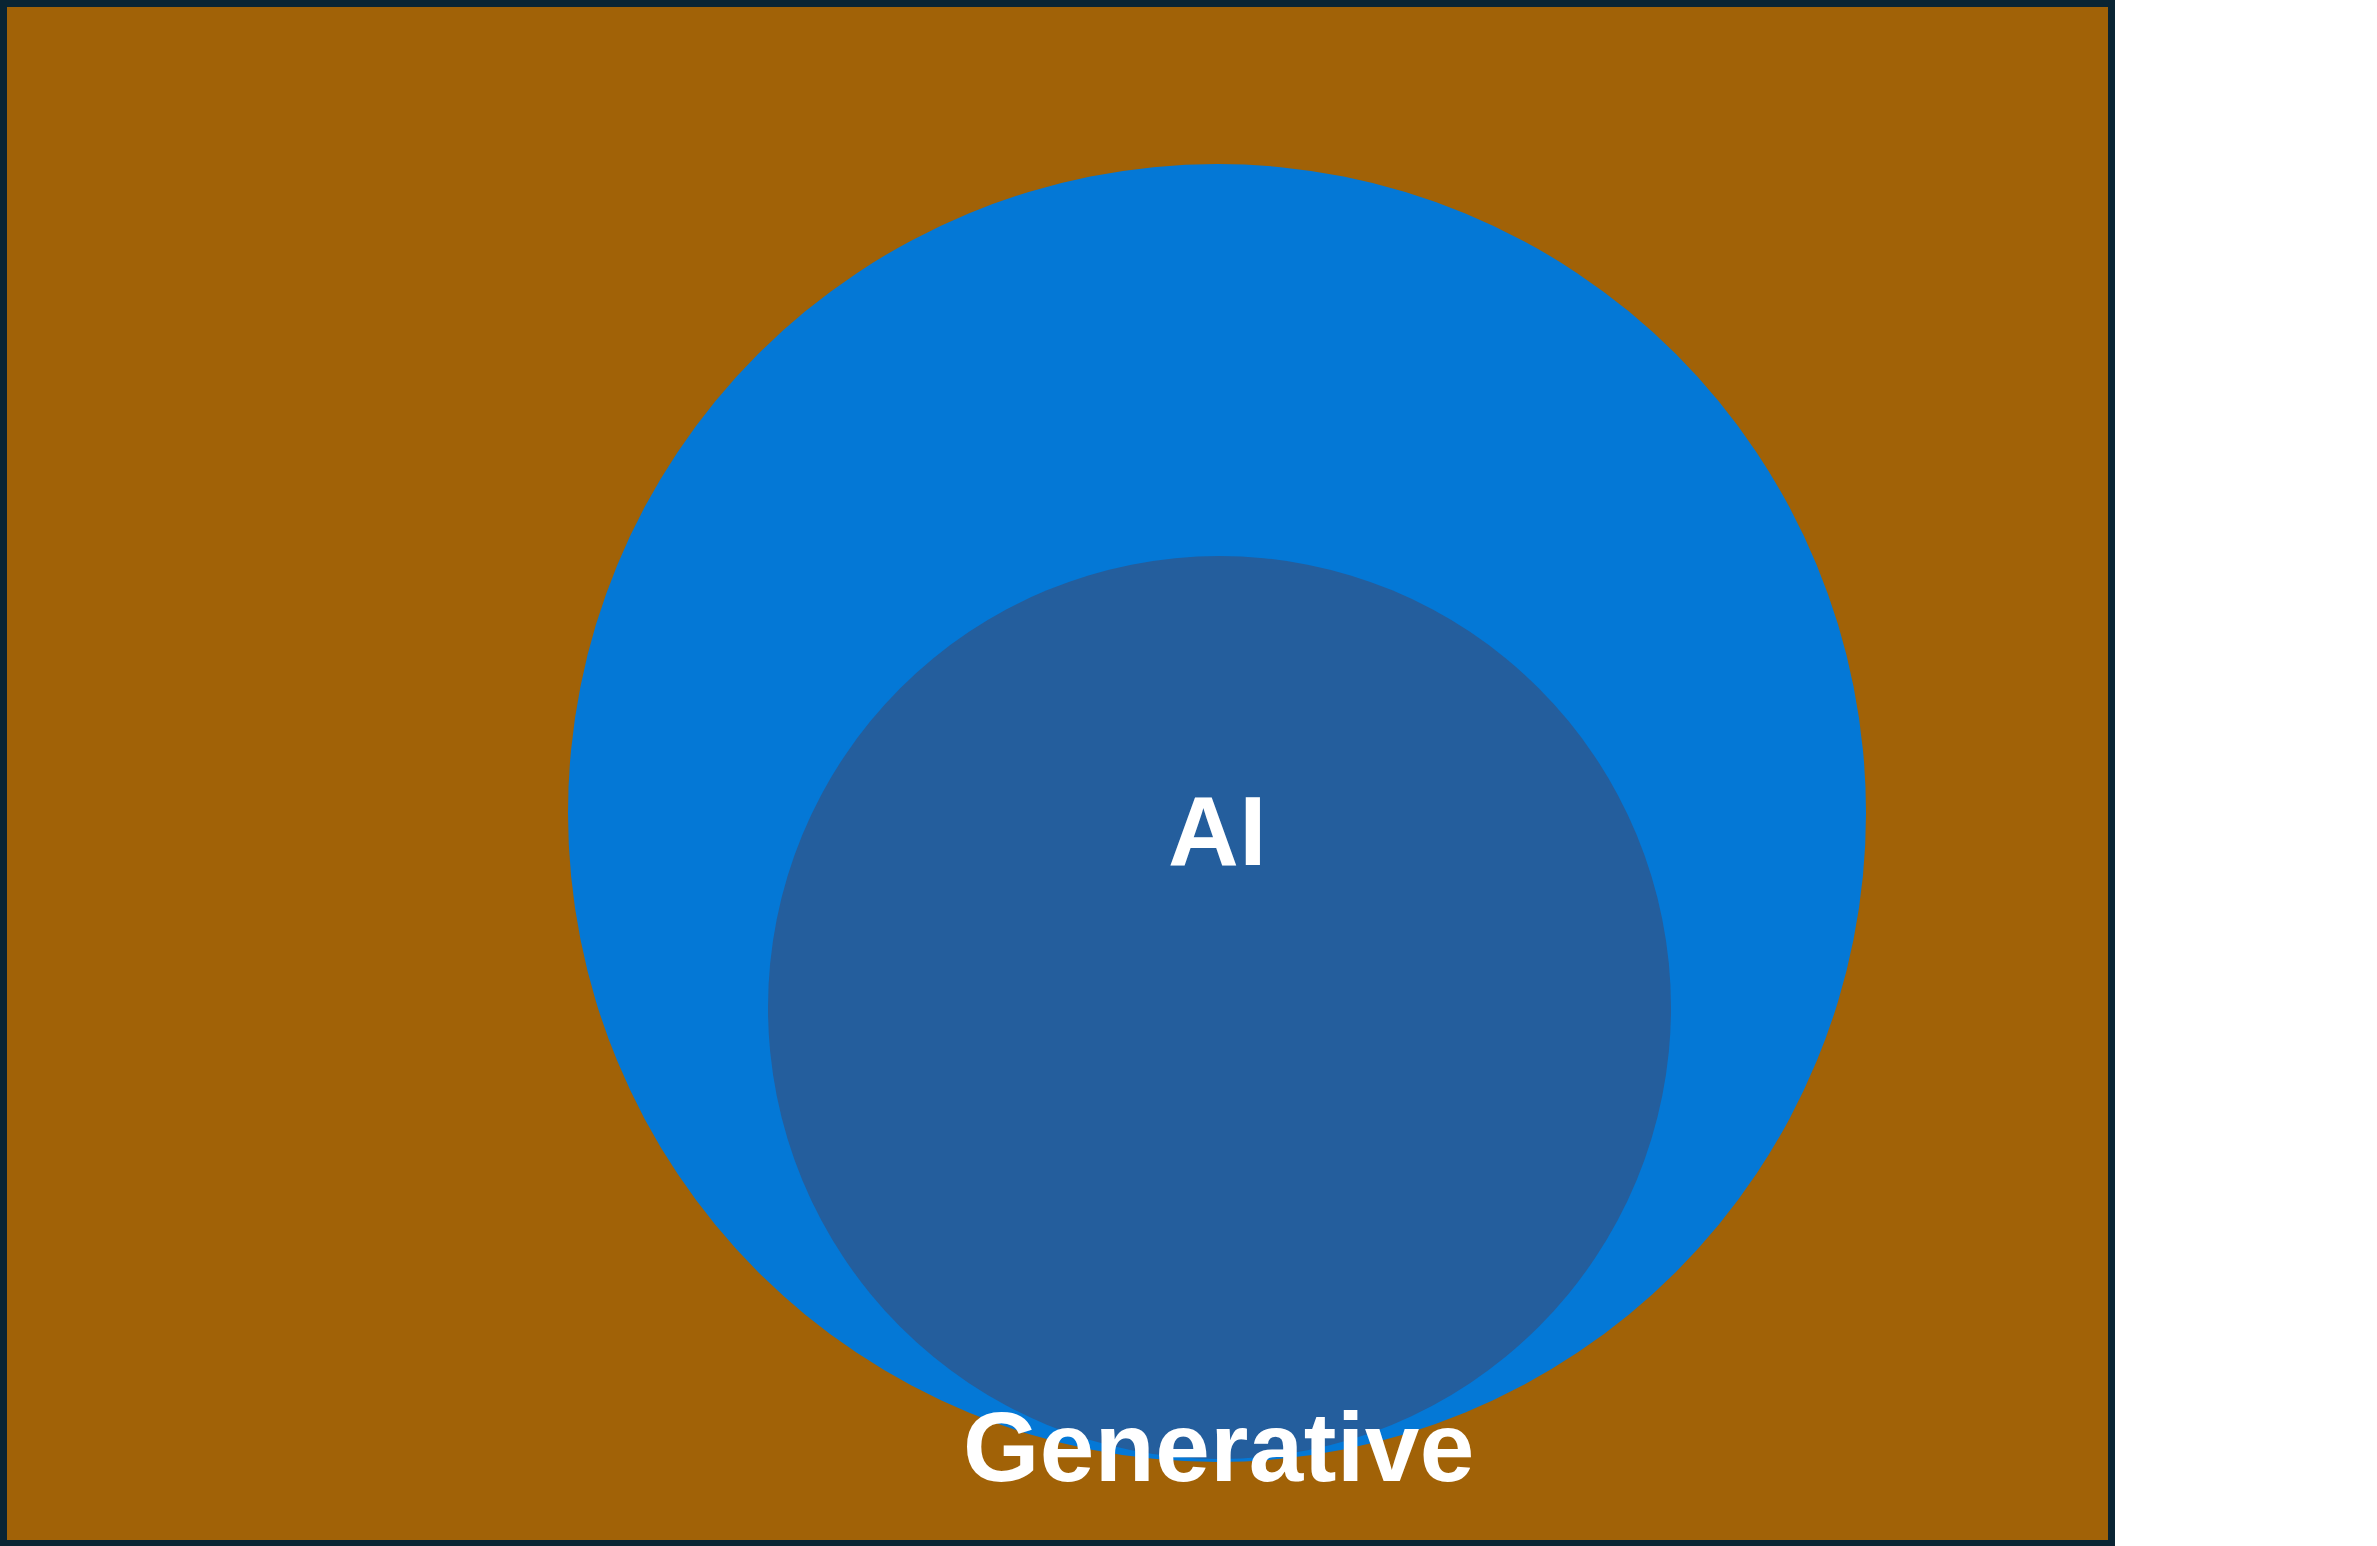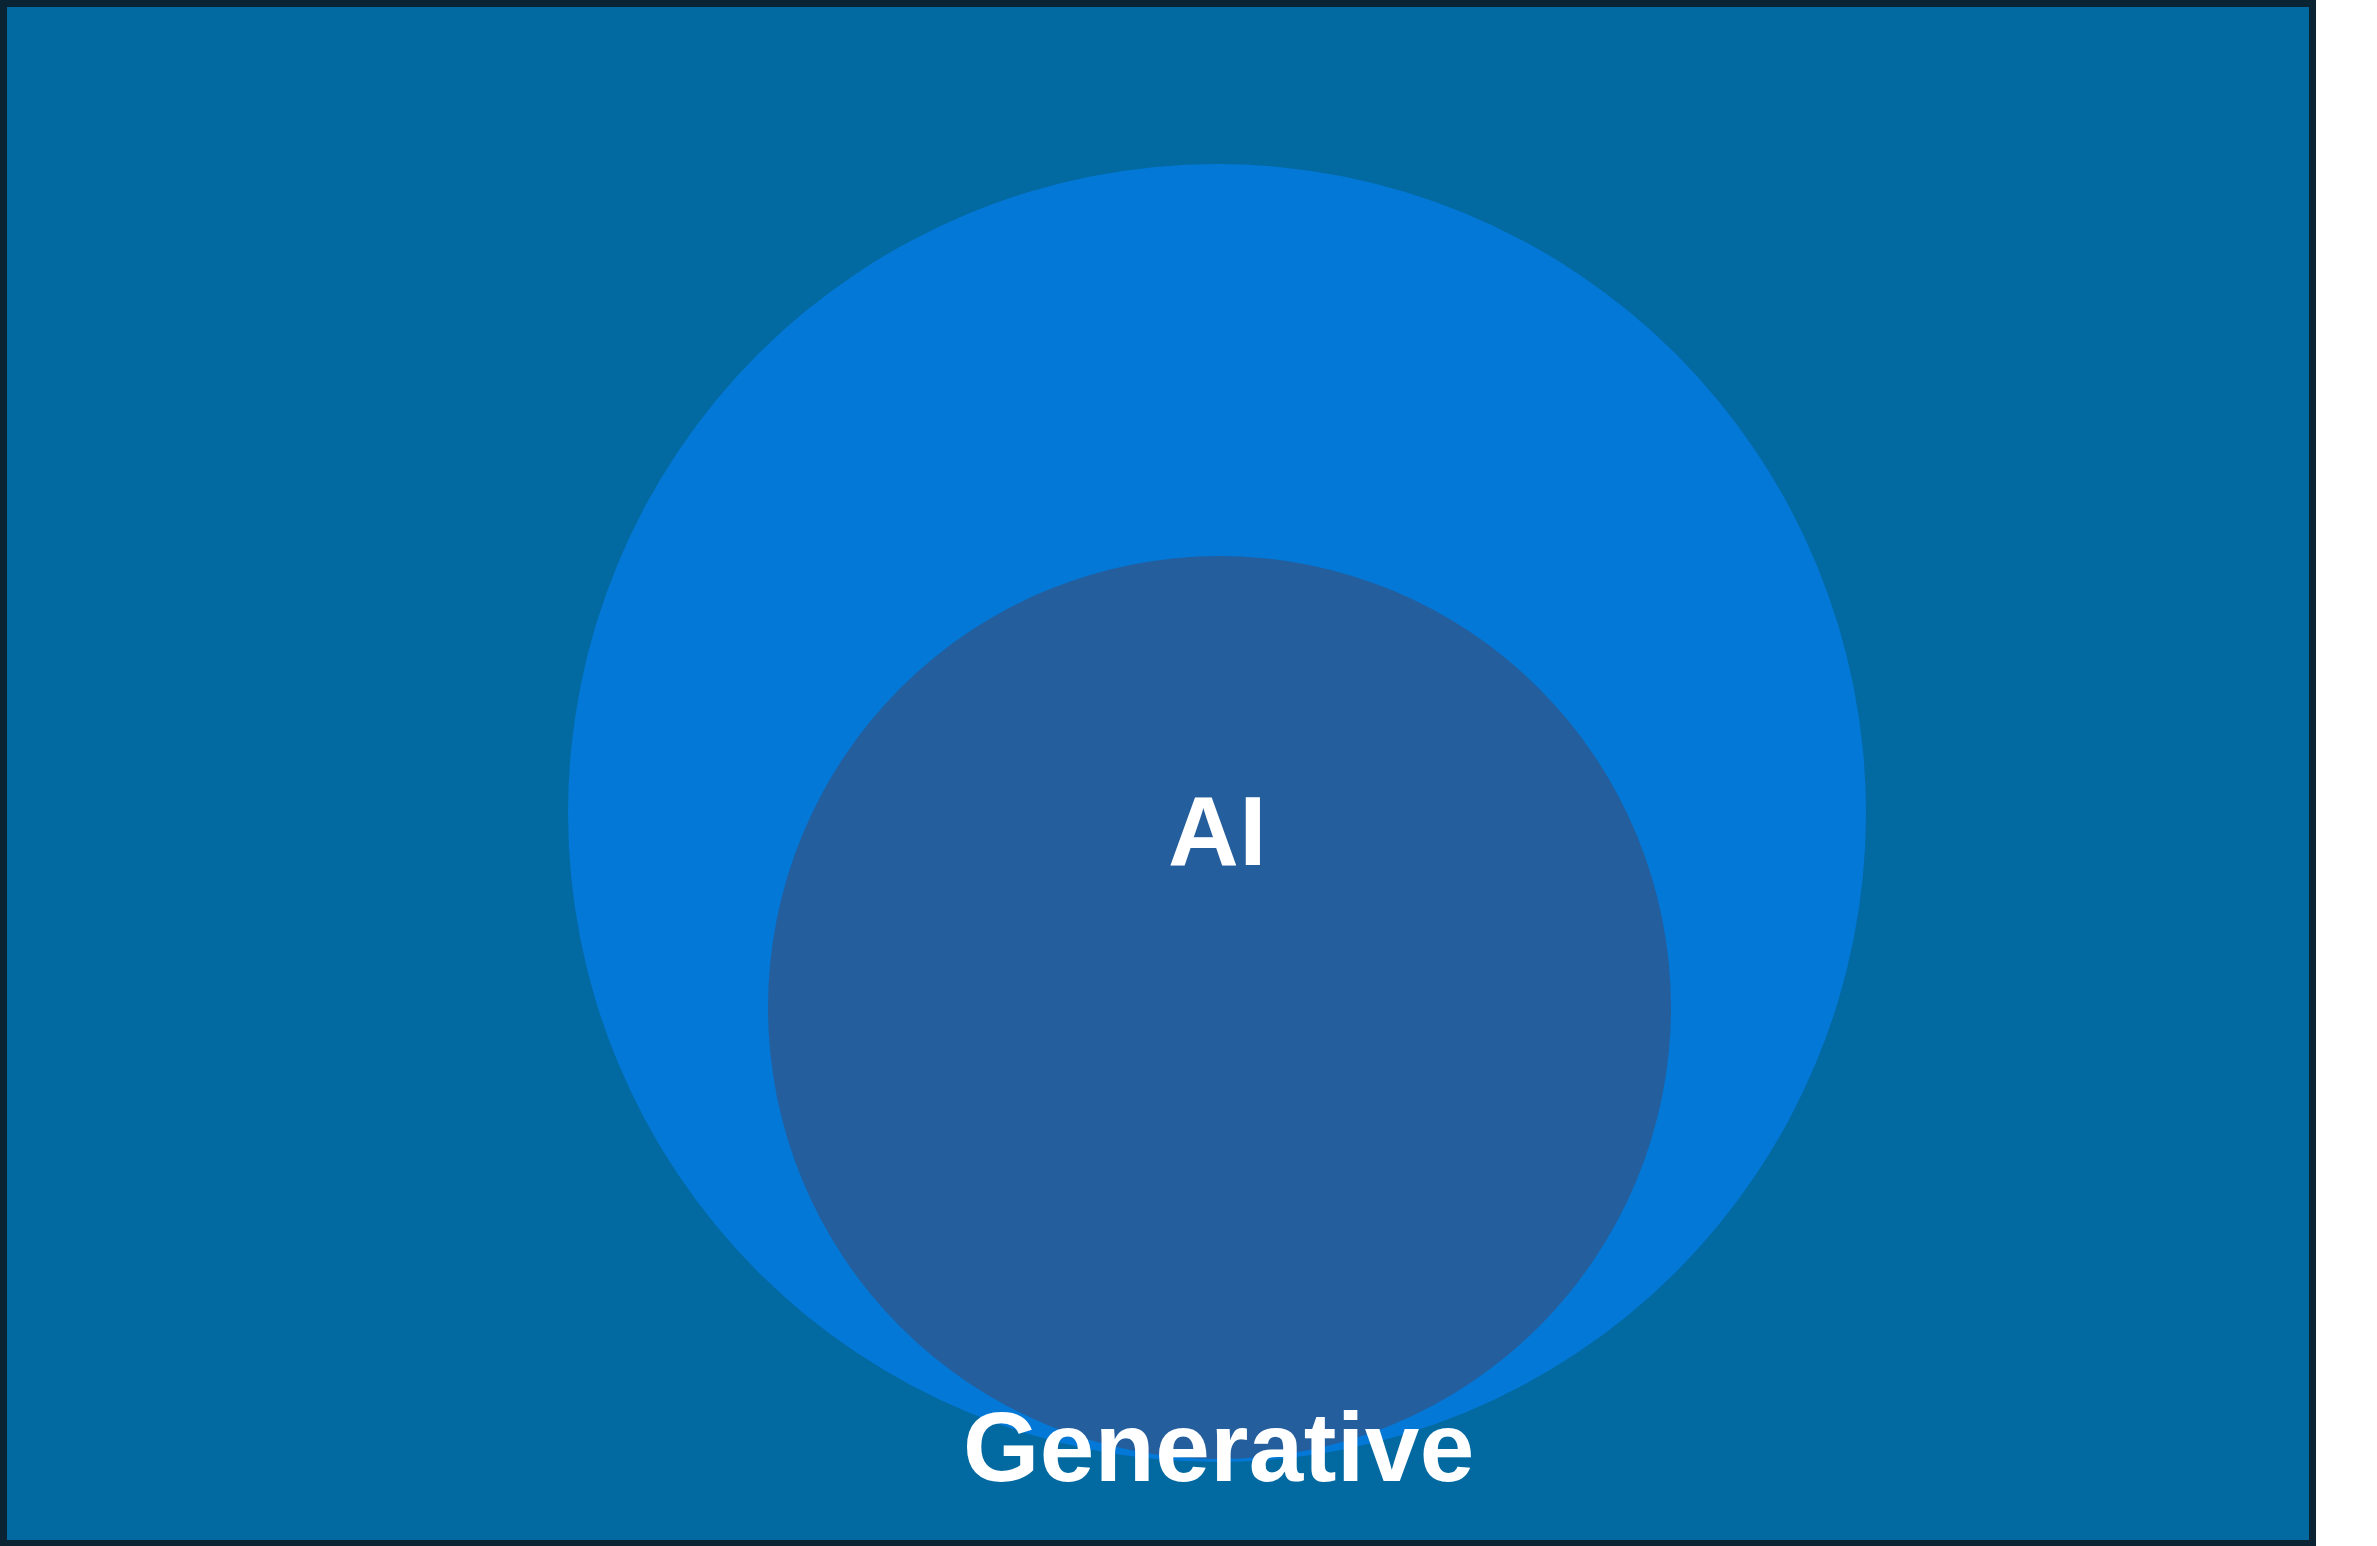--- a/index.html
+++ b/index.html
@@ -6,23 +6,23 @@
   html, body {
     margin: 0;
     padding: 0;
     background: #ffffff;
   }
   body {
     font-family: "Liberation Sans", "DejaVu Sans", sans-serif;
   }
   .canvas {
     position: relative;
-    width: 2316px;
+    width: 2115px;
     height: 1547px;
-    background: #0369a1;
+    background: #a16207;
     box-sizing: border-box;
     border: 7.4px solid #0a2433;
     overflow: hidden;
   }
   .diagram-stage {
     position: absolute;
     inset: 0;
   }
   .circle {
     position: absolute;

